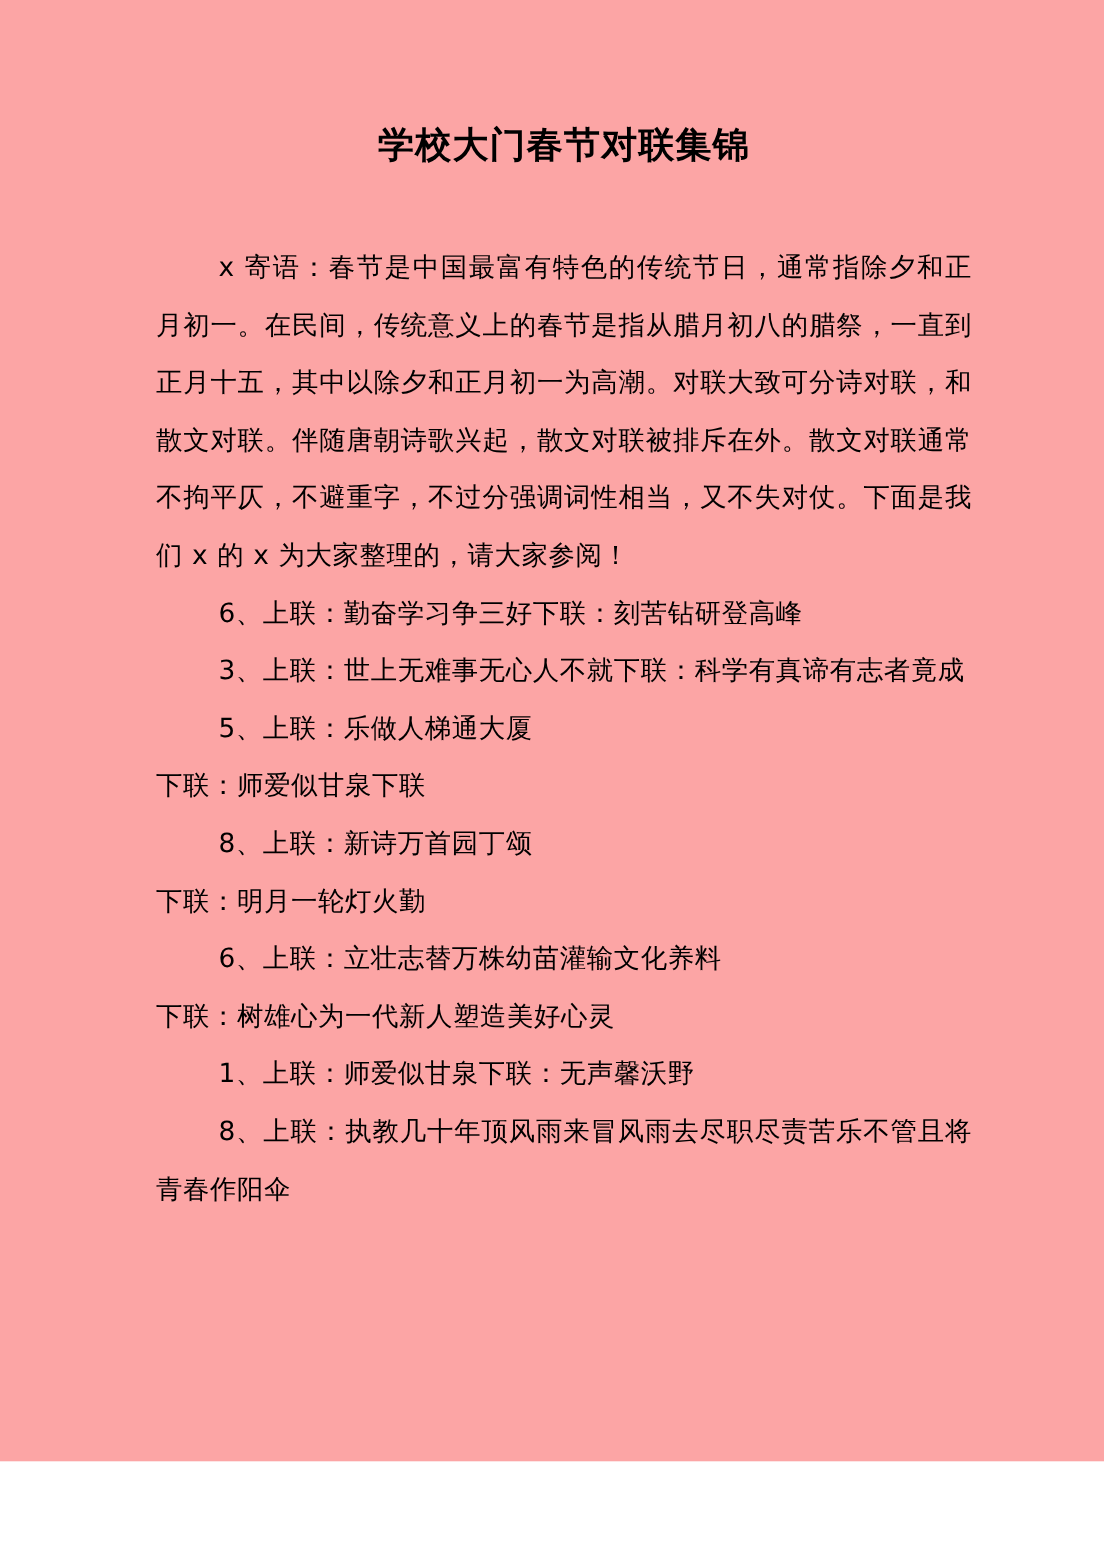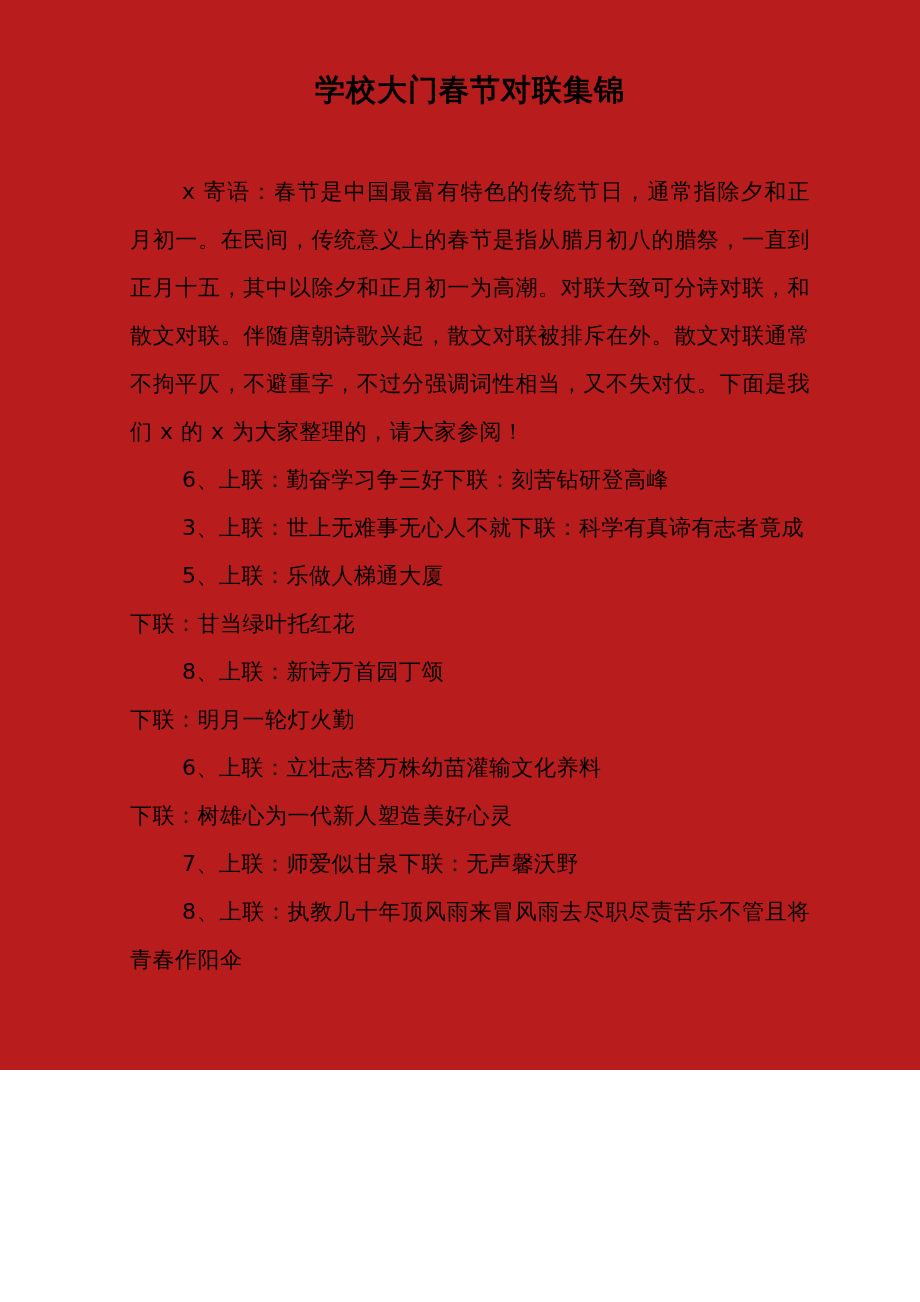--- a/index.html
+++ b/index.html
@@ -3,26 +3,26 @@
 <meta charset="utf-8">
 <style>
   html, body {
     margin: 0;
     padding: 0;
     background: #ffffff;
   }
   .page {
     position: relative;
     width: 920px;
-    height: 1070px;
-    background: #b91c1c;
+    height: 1218px;
+    background: #fca5a5;
     color: #000000;
     font-family: "DejaVu Sans", "Liberation Sans", sans-serif;
     box-sizing: border-box;
-    padding: 68px 110px 0 130px;
+    padding: 100px 110px 0 130px;
     overflow: hidden;
   }
   .doc-title {
     font-size: 30px;
     line-height: 44px;
     font-weight: 700;
     text-align: center;
     letter-spacing: 1px;
     margin: 0 0 56px 0;
   }
@@ -45,21 +45,21 @@
 
 <div class="page">
   <h1 class="doc-title">学校大门春节对联集锦</h1>
 
   <p class="doc-line indent">x 寄语：春节是中国最富有特色的传统节日，通常指除夕和正月初一。在民间，传统意义上的春节是指从腊月初八的腊祭，一直到正月十五，其中以除夕和正月初一为高潮。对联大致可分诗对联，和散文对联。伴随唐朝诗歌兴起，散文对联被排斥在外。散文对联通常不拘平仄，不避重字，不过分强调词性相当，又不失对仗。下面是我们 x 的 x 为大家整理的，请大家参阅！</p>
 
   <div id="couplet-list">
       <p class="doc-line indent">6、上联：勤奋学习争三好下联：刻苦钻研登高峰</p>
       <p class="doc-line indent">3、上联：世上无难事无心人不就下联：科学有真谛有志者竟成</p>
       <p class="doc-line indent">5、上联：乐做人梯通大厦</p>
-      <p class="doc-line">下联：甘当绿叶托红花</p>
+      <p class="doc-line">下联：师爱似甘泉下联</p>
       <p class="doc-line indent">8、上联：新诗万首园丁颂</p>
       <p class="doc-line">下联：明月一轮灯火勤</p>
       <p class="doc-line indent">6、上联：立壮志替万株幼苗灌输文化养料</p>
       <p class="doc-line">下联：树雄心为一代新人塑造美好心灵</p>
-      <p class="doc-line indent">7、上联：师爱似甘泉下联：无声馨沃野</p>
+      <p class="doc-line indent">1、上联：师爱似甘泉下联：无声馨沃野</p>
       <p class="doc-line indent">8、上联：执教几十年顶风雨来冒风雨去尽职尽责苦乐不管且将青春作阳伞</p>
     </div>
 </div>
 
 </body></html>

